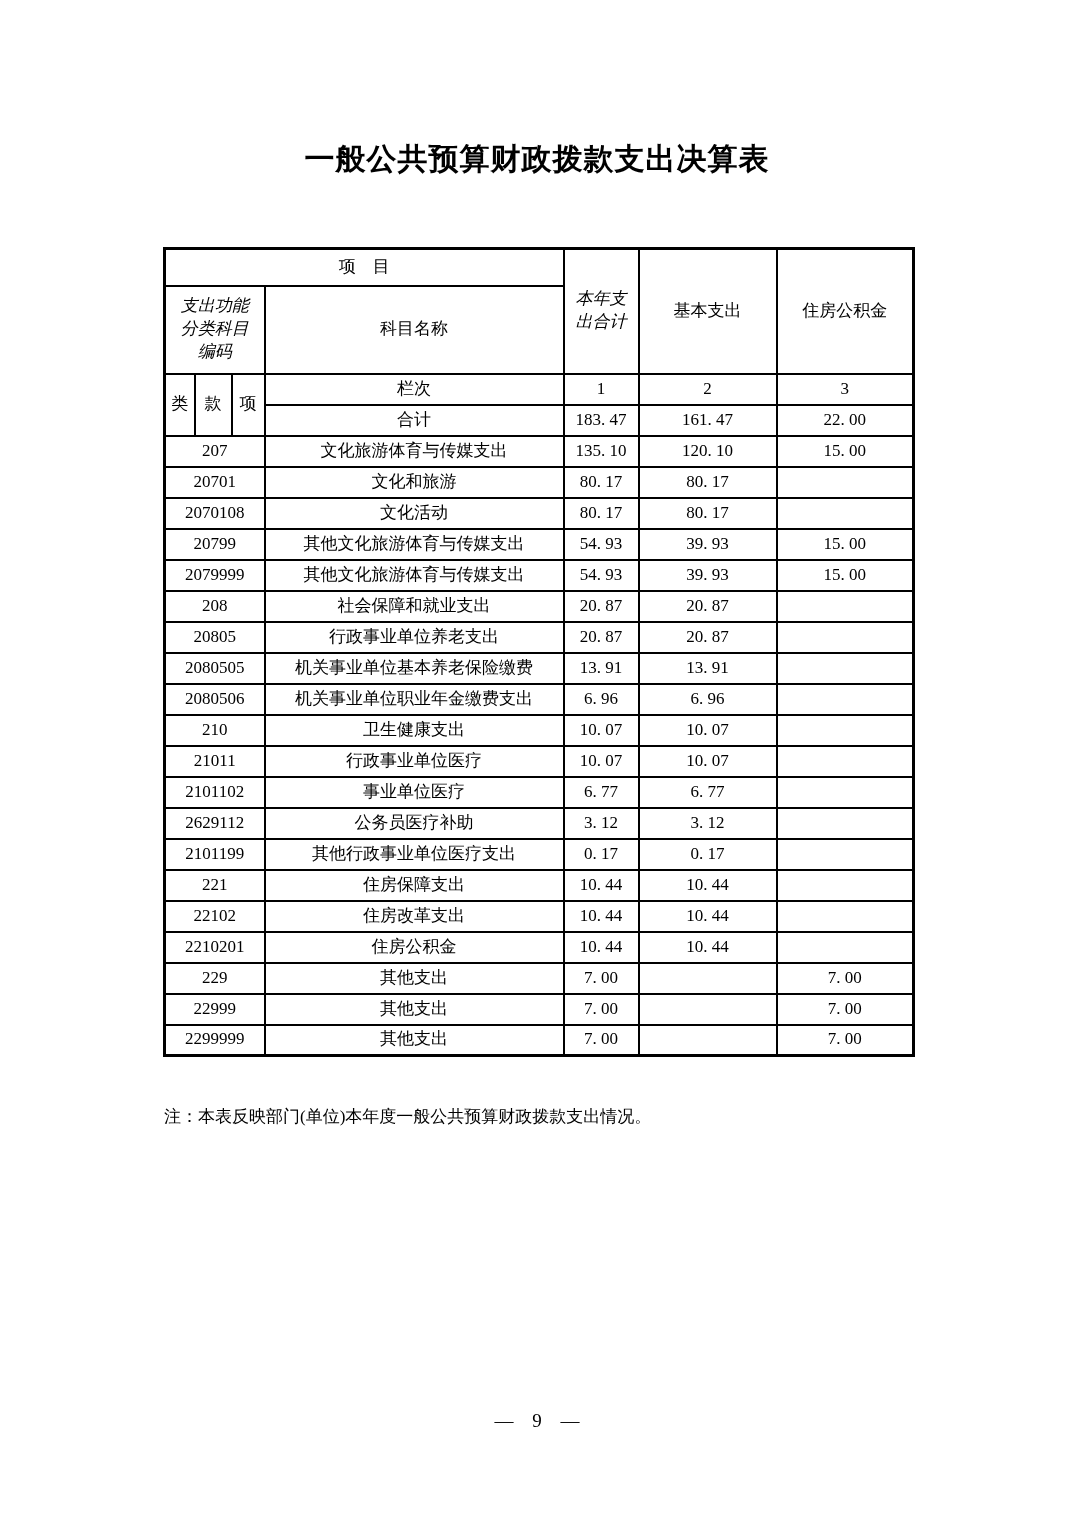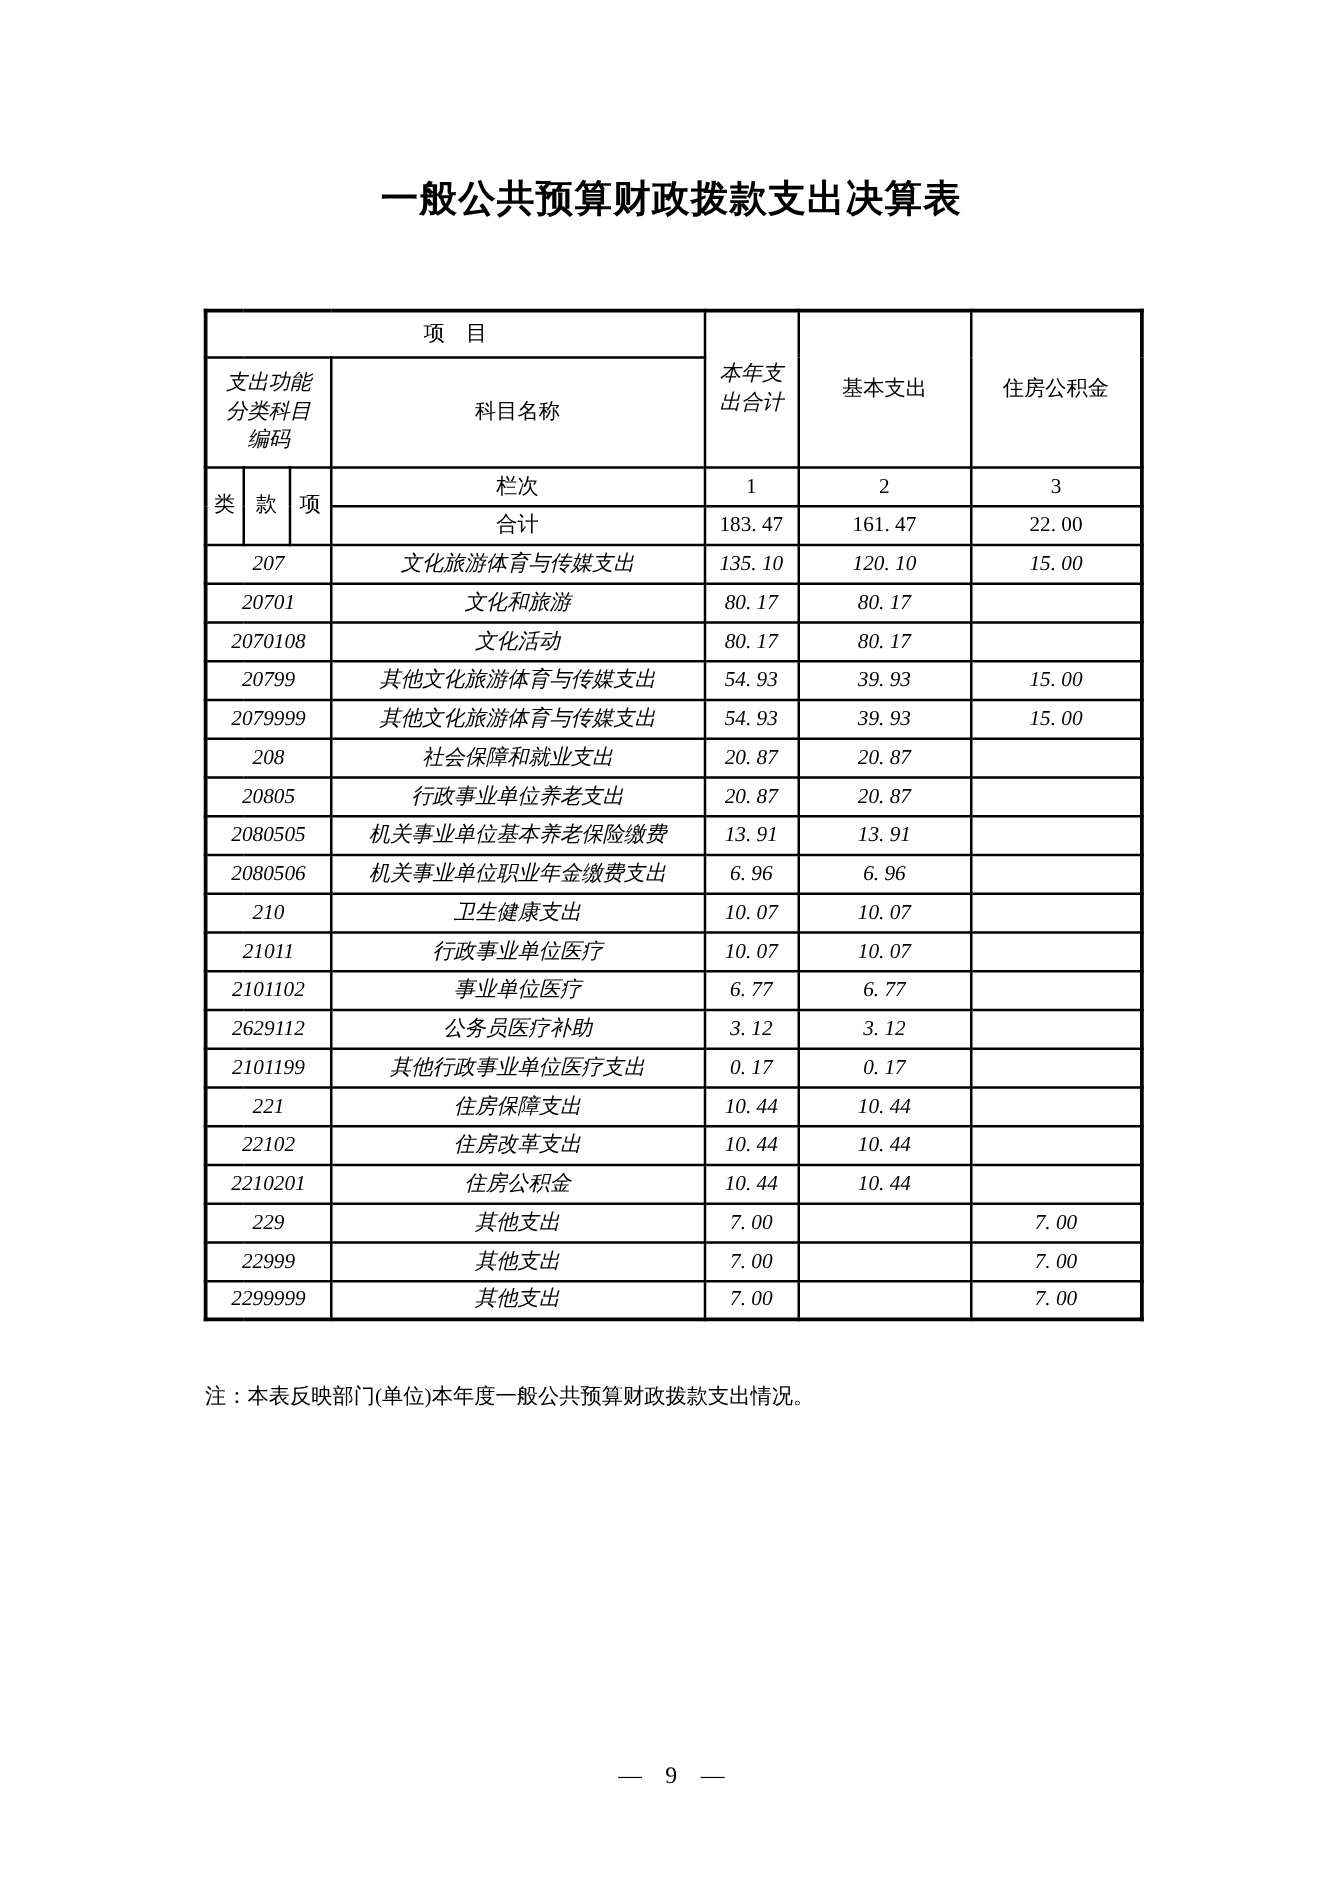--- a/index.html
+++ b/index.html
@@ -42,21 +42,21 @@
     padding:0;
     overflow:hidden;
     vertical-align:middle;
     text-align:center;
   }
   td.thin-v { border-left-width:1px; border-right-width:1px; }
   tr.r-project  { height:37px; }
   tr.r-heads    { height:88px; }
   tr.r-lanci    { height:31px; }
   tr.r-total    { height:31px; }
-  tbody.data tr { height:31px;font-style:italic; }
+  tbody.data tr { height:31px; }
   td.wrap { white-space:pre-line;font-style:italic; }
   td.code-cell { text-align:left; padding-left:8px; }
   td.name-cell { text-align:left; padding-left:9px; }
   td.num-cell  { text-align:right; }
   td.v1 { padding-right:5px; }
   td.v2 { padding-right:8px; }
   td.v3 { padding-right:8px; }
 
   .note {
     position:absolute; top:1066px; left:164px; width:748px;

